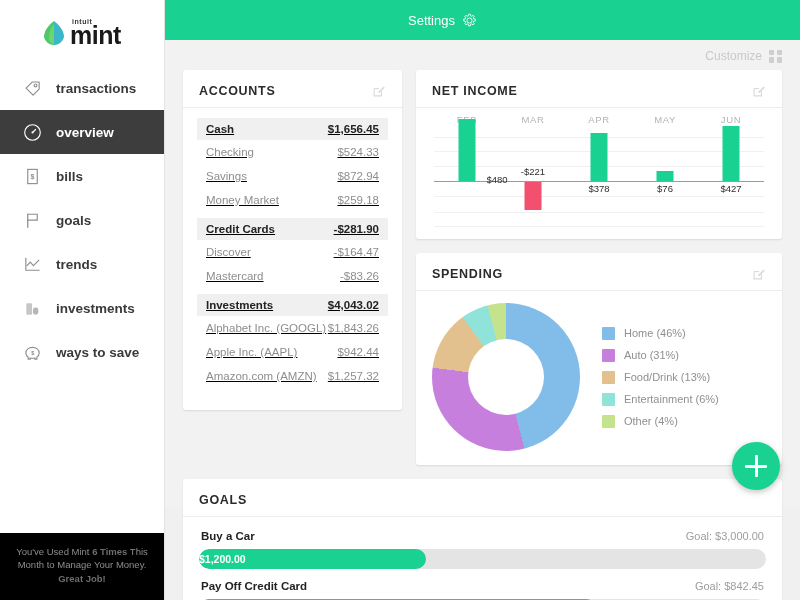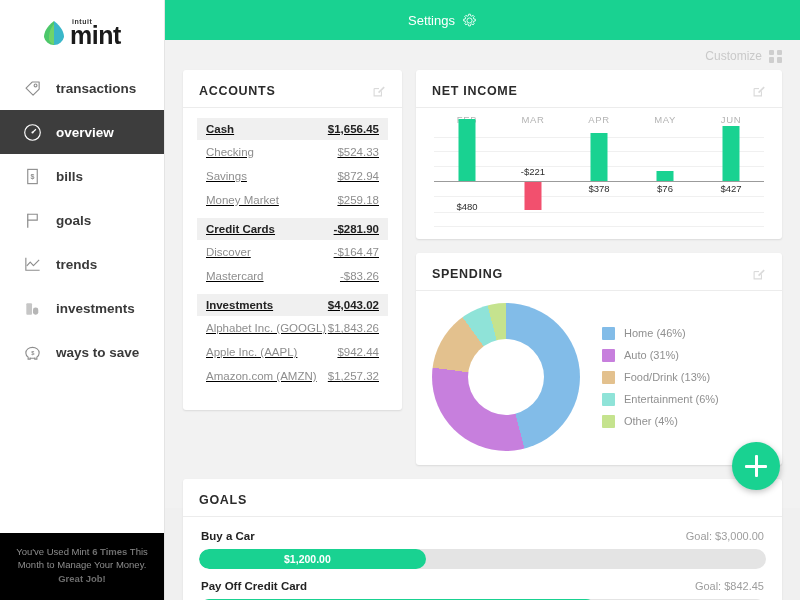--- a/index.html
+++ b/index.html
@@ -149,21 +149,21 @@
     padding: 3px 2px 7px;
   }
   .goal-name { font-size: 11.5px; font-weight: bold; color: #232323; }
   .goal-target { font-size: 11px; color: #9d9d9d; }
   .goal-track {
     height: 20px; background: #e4e4e4; border-radius: 10px; position: relative;
     overflow: hidden; cursor: pointer;
   }
   .goal-fill {
     height: 100%; background: #19d291; border-radius: 10px;
-    display: flex; align-items: center; justify-content: center;
+    display: flex; align-items: center; justify-content: flex-start;
     padding-right: 10px;
   }
   .goal-amt { font-size: 10.5px; font-weight: bold; color: #ffffff; white-space: nowrap; }
 
   
   .fab {
     position: absolute; right: 20px; bottom: 18px;
     width: 48px; height: 48px; border-radius: 50%; background: #19d291;
     box-shadow: 0 2px 6px rgba(0,0,0,.25);
     display: flex; align-items: center; justify-content: center; cursor: pointer;
@@ -401,21 +401,21 @@
                   <i style="top: 34.56px;"></i>
                   <i style="top: 49.92px;"></i>
                   <i style="top: 65.28px;"></i>
                   <i style="top: 80.64px;"></i>
                   <i style="top: 95.04px;"></i>
                   <div class="ni-zero" style="top: 49.92px;"></div>
                 </div>
               <div class="ni-bars">
                   <div class="ni-col">
                     <div class="ni-bar pos" style="height: 61.44px; background: rgb(25, 210, 145); top: -11.52px;"></div>
-                    <div class="ni-lbl" style="top: 70px;">$480</div>
+                    <div class="ni-lbl" style="top: 43px; margin-left: 30px;">$480</div>
                   </div>
                   <div class="ni-col">
                     <div class="ni-bar neg" style="height: 28.288px; background: rgb(242, 80, 110); top: 50.92px;"></div>
                     <div class="ni-lbl" style="top: 34.92px;">-$221</div>
                   </div>
                   <div class="ni-col">
                     <div class="ni-bar pos" style="height: 48.384px; background: rgb(25, 210, 145); top: 1.536px;"></div>
                     <div class="ni-lbl" style="top: 51.92px;">$378</div>
                   </div>
                   <div class="ni-col">

